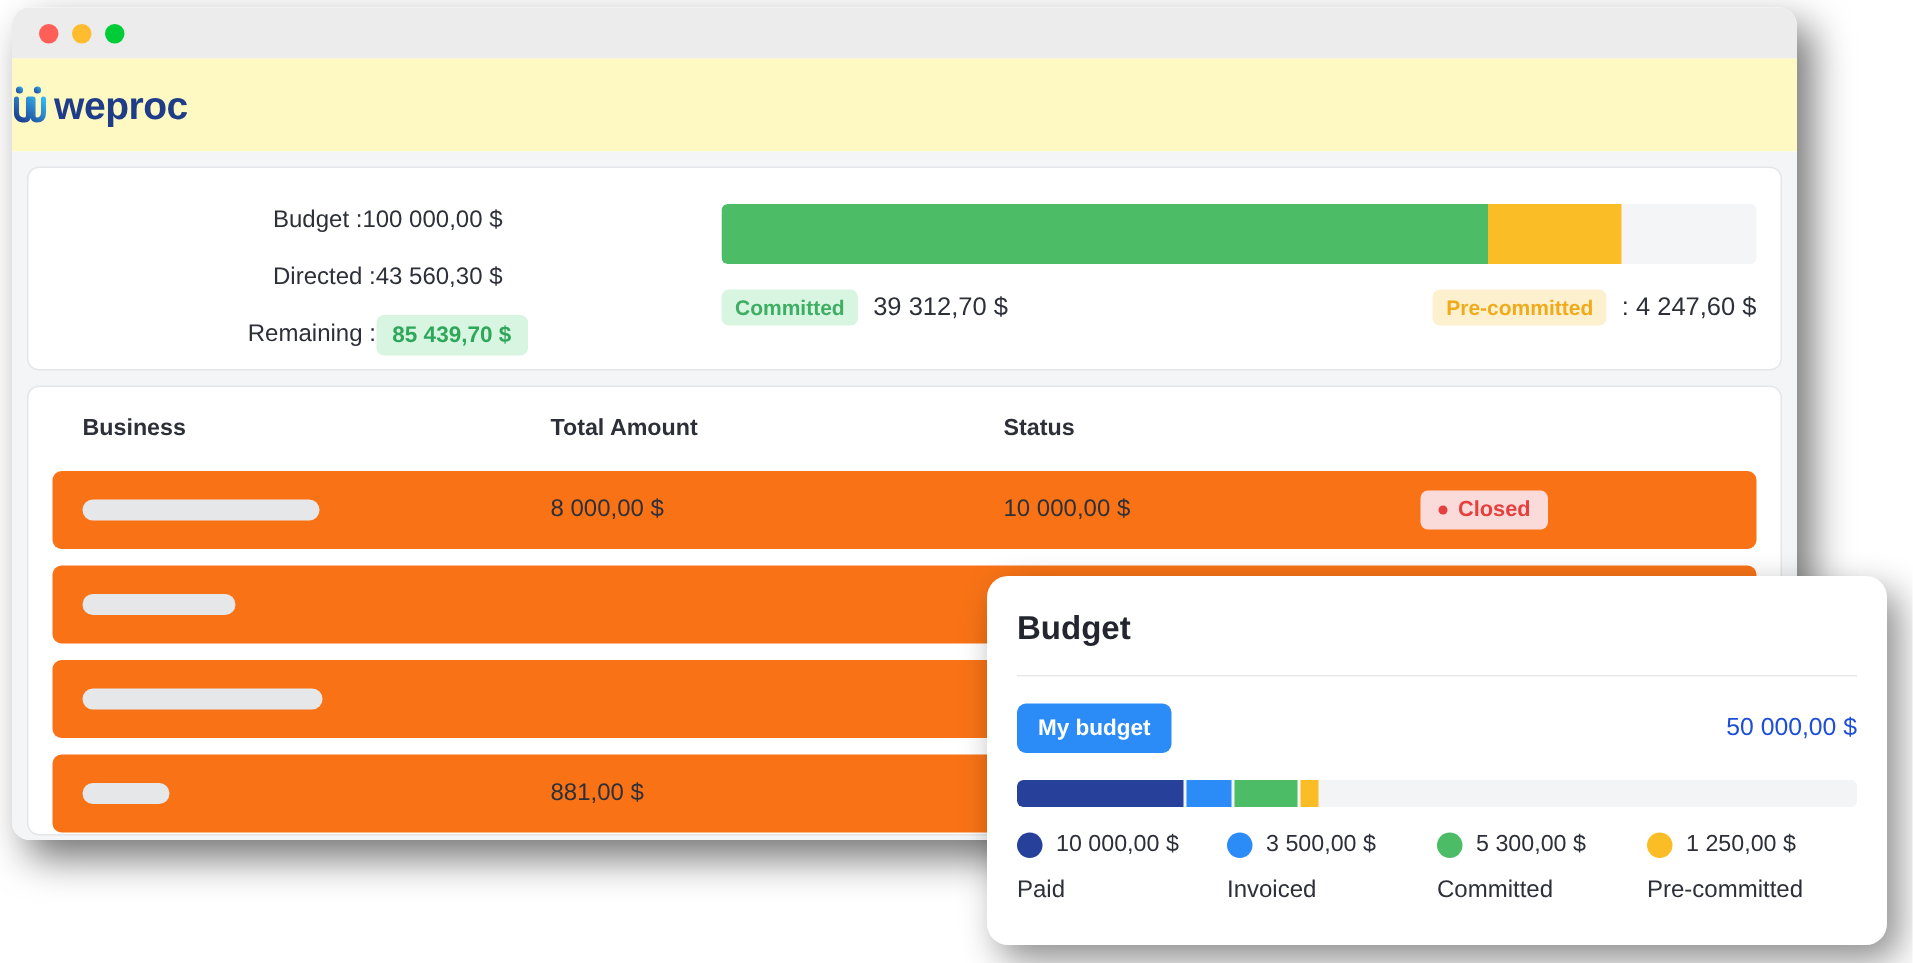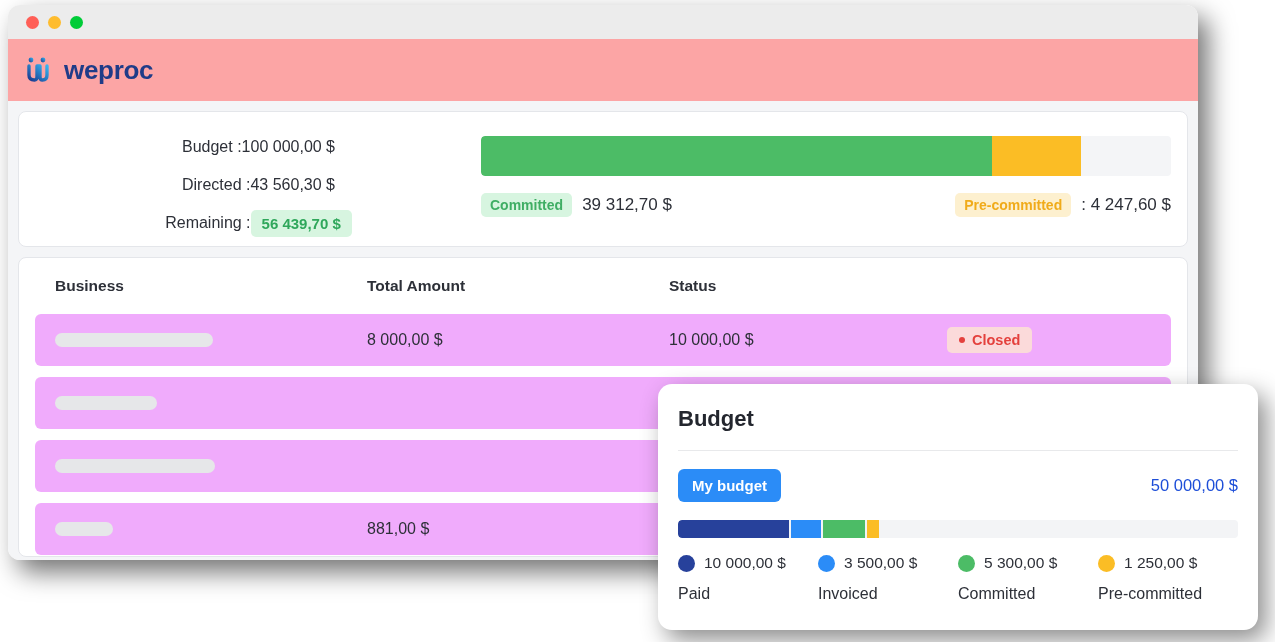--- a/index.html
+++ b/index.html
@@ -28,24 +28,23 @@
     padding-left: 18px;
     gap: 9px;
   }
   .dot { width: 13px; height: 13px; border-radius: 50%; }
   .dot.red { background: #ff5f57; }
   .dot.yellow { background: #febc2e; }
   .dot.green { background: #00cc38; }
 
   .appbar {
     height: 62px;
-    background: #fca5a5;
+    background: #fef9c3;
     display: flex; align-items: center;
-    padding-left: 18px;
-    gap: 14px;
+    gap: 4px;
   }
   .logo-mark { width: 24px; height: 26px; display:block; }
   .brand {
     font-size: 26px;
     font-weight: 700;
     color: #1f3c88;
     letter-spacing: -0.3px;
   }
 
   .content {
@@ -129,21 +128,21 @@
   }
   .thead, .trow {
     display: grid;
     grid-template-columns: 312px 302px 278px 1fr;
     align-items: center;
   }
   .thead { height: 56px; padding: 0 20px; }
   .th { font-size: 15.5px; font-weight: 700; color: #2d3038; }
   .trow {
     height: 52px;
-    background: #f0abfc;
+    background: #f97316;
     border-radius: 6px;
     margin-bottom: 11px;
     padding: 0 20px;
   }
   .skeleton {
     height: 14px;
     border-radius: 7px;
     background: #e6e7e9;
   }
   .td { font-size: 16px; color: #2d3038; }
@@ -257,21 +256,21 @@
             <span class="sum-value">100 000,00 $</span>
           </div>
 
           <div class="sum-row">
             <span class="sum-label">Directed :</span>
             <span class="sum-value">43 560,30 $</span>
           </div>
 
           <div class="sum-row">
             <span class="sum-label">Remaining :</span>
-            <span class="sum-value pill">56 439,70 $</span>
+            <span class="sum-value pill">85 439,70 $</span>
           </div>
 
         </div>
 
         <div class="summary-right">
           <div class="progress-track" style="background: rgb(244, 245, 247);">
             <div class="seg-committed" id="segCommitted" style="width: 74.1%; background: rgb(76, 188, 102);"></div>
             <div class="seg-pre" id="segPre" style="width: 12.8%; background: rgb(251, 189, 37);"></div>
           </div>
 

